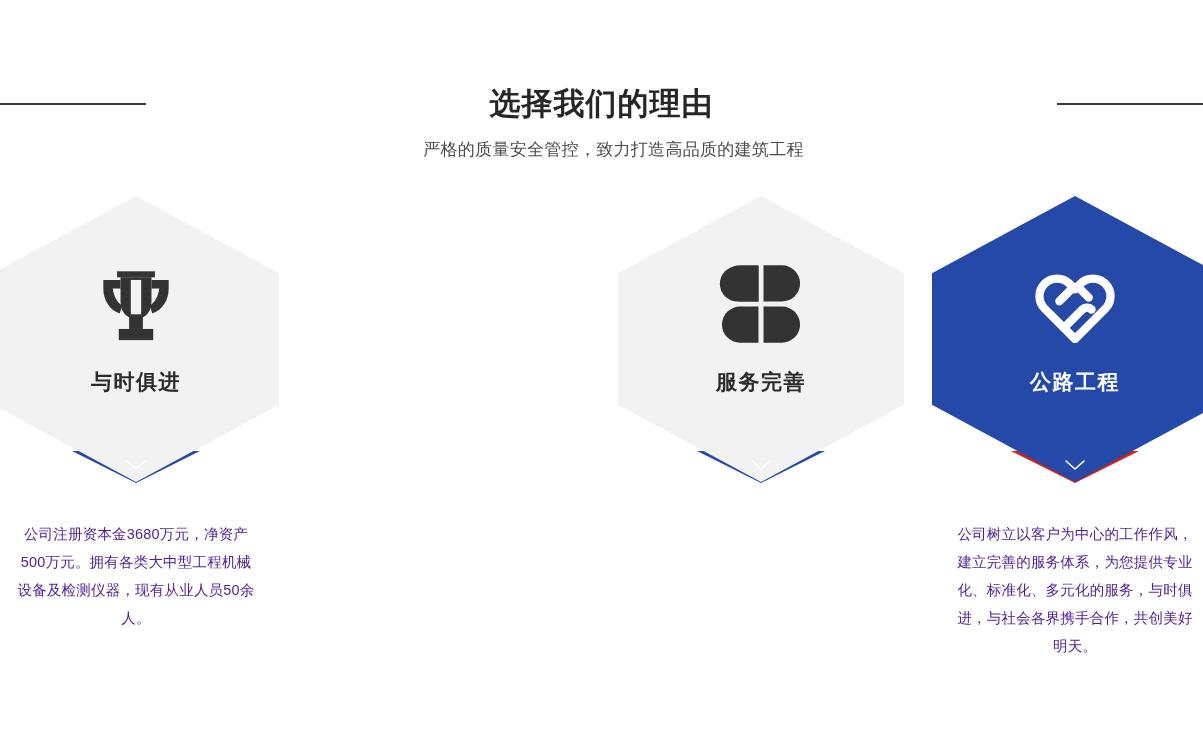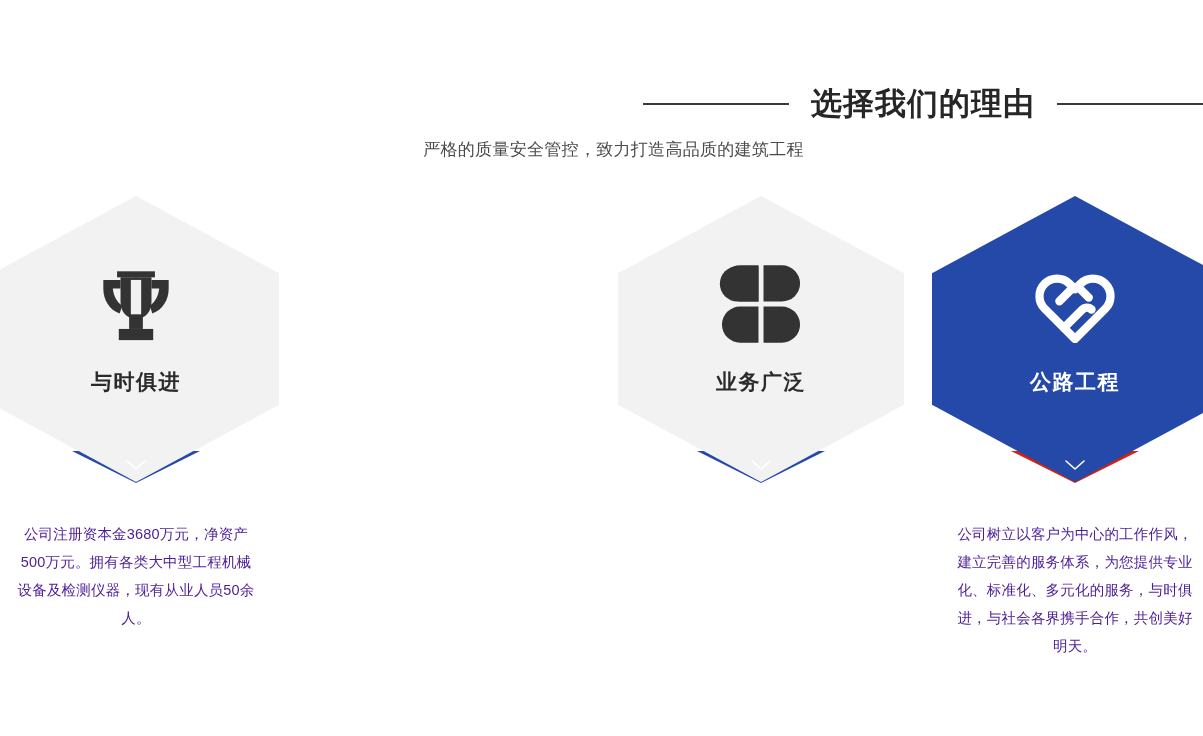--- a/index.html
+++ b/index.html
@@ -27,21 +27,21 @@
   .heading-block {
     position: absolute;
     left: 0;
     top: 84px;
     width: 1203px;
     text-align: center;
   }
   .heading-row {
     display: flex;
     align-items: center;
-    justify-content: flex-end;
+    justify-content: space-between;
     gap: 22px;
   }
   .rule {
     width: 146px;
     height: 2px;
     background: #3a3a3a;
     display: block;
   }
   .heading-title {
     font-size: 31px;
@@ -220,21 +220,21 @@
             <svg width="84" height="84" viewBox="0 0 100 100" aria-hidden="true">
               <g fill="#333333">
                 <path d="M47 47 H22 a21 21 0 0 1 0 -42 h25 z" transform="translate(0,0)"></path>
                 <path d="M25 4 h22 v43 H25 a21.5 21.5 0 0 1 0 -43 z"></path>
                 <path d="M75 4 H53 v43 h22 a21.5 21.5 0 0 0 0 -43 z"></path>
                 <path d="M25 96 h22 V53 H25 a21.5 21.5 0 0 0 0 43 z"></path>
                 <path d="M75 96 H53 V53 h22 a21.5 21.5 0 0 1 0 43 z"></path>
               </g>
             </svg>
           </div>
-          <div class="hex-label label-dark">业务广泛</div>
+          <div class="hex-label label-dark">服务完善</div>
         </div>
         <span class="tab-chev">
           <svg width="22" height="12" viewBox="0 0 22 12" aria-hidden="true">
             <polyline points="2,2 11,10 20,2" fill="none" stroke="#ffffff" stroke-width="1.6" stroke-linecap="round" stroke-linejoin="round"></polyline>
           </svg>
         </span>
       </div>
     </div>
 
     <div class="card card-4">

